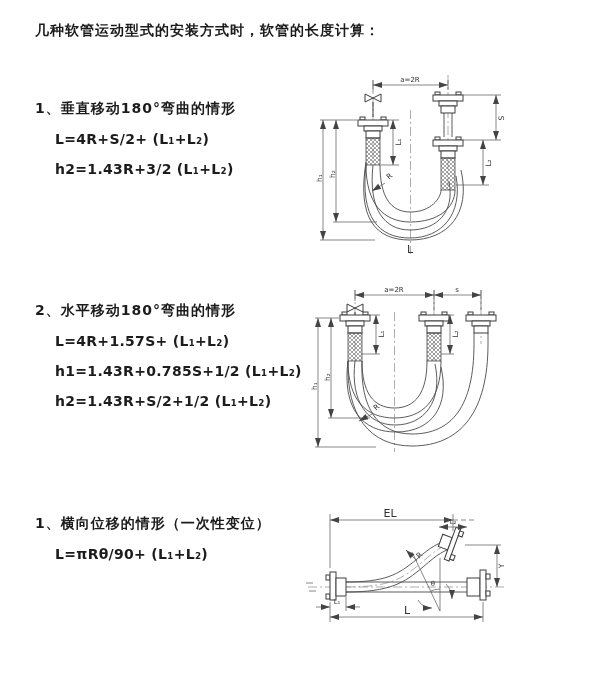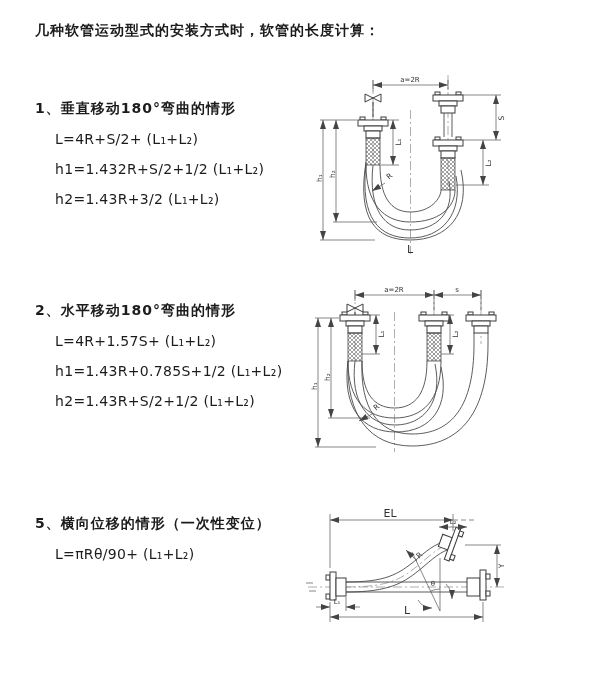--- a/index.html
+++ b/index.html
@@ -2,54 +2,53 @@
 <html><head>
 <meta charset="utf-8">
 <style>
   html,body{margin:0;padding:0;background:#fff;}
   .page{position:relative;width:600px;height:675px;background:#fff;overflow:hidden;
         font-family:"DejaVu Sans",sans-serif;color:#1c1c1c;}
   .title{position:absolute;left:35px;top:22px;font-size:14px;font-weight:600;letter-spacing:1px;}
   .section{position:absolute;left:35px;width:300px;}
   .sec1{top:100px;} .sec2{top:302px;} .sec3{top:515px;}
   .sec-heading{font-size:14px;font-weight:600;letter-spacing:1px;margin-bottom:6px;}
-  .formula{font-size:14px;line-height:30px;margin-left:20px;letter-spacing:.3px;}
+  .formula{font-size:14px;line-height:30px;margin-left:20px;letter-spacing:.3px;font-weight:bold;}
   .dsvg{position:absolute;}
   .d1{left:315px;top:72px;} .d2{left:310px;top:282px;} .d3{left:300px;top:498px;}
   svg text{font-family:"DejaVu Sans",sans-serif;fill:#333;}
   .dt{font-size:7.5px;} .st{font-size:7px;} .bt{font-size:11px;}
   .ol{stroke:#3c3c3c;stroke-width:1;fill:#fff;}
   .tl{stroke:#4a4a4a;stroke-width:.9;fill:none;}
   .dim{stroke:#555;stroke-width:.7;fill:none;}
   .cl{stroke:#8a8a8a;stroke-width:.7;stroke-dasharray:9 3 2 3;fill:none;}
   .dash{stroke-dasharray:5 3;}
 </style>
 </head>
 <body>
 
 <div class="page">
 
   <div class="title">几种软管运动型式的安装方式时，软管的长度计算：</div>
 
   <div class="section sec1">
     <div class="sec-heading">1、垂直移动180°弯曲的情形</div>
     <div class="formula">L=4R+S/2+ (L₁+L₂)</div>
-    <div class="formula">h1=1.432R+S/2+1/2 (L₁+L₂)</div>
     <div class="formula">h2=1.43R+3/2 (L₁+L₂)</div>
   </div>
 
   <div class="section sec2">
     <div class="sec-heading">2、水平移动180°弯曲的情形</div>
     <div class="formula">L=4R+1.57S+ (L₁+L₂)</div>
     <div class="formula">h1=1.43R+0.785S+1/2 (L₁+L₂)</div>
     <div class="formula">h2=1.43R+S/2+1/2 (L₁+L₂)</div>
   </div>
 
   <div class="section sec3">
-    <div class="sec-heading">5、横向位移的情形（一次性变位）</div>
+    <div class="sec-heading">1、横向位移的情形（一次性变位）</div>
     <div class="formula">L=πRθ/90+ (L₁+L₂)</div>
   </div>
 
   <svg class="dsvg d1" width="270" height="185" viewBox="0 0 270 185">
     <defs>
       <pattern id="hp1" width="4" height="4" patternUnits="userSpaceOnUse">
         <path d="M0,0 L4,4 M4,0 L0,4" stroke="#666" stroke-width="0.6"></path>
       </pattern>
       <marker id="m1e" viewBox="0 0 10 8" markerWidth="10" markerHeight="8" refX="9.5" refY="4" orient="auto" markerUnits="userSpaceOnUse">
         <path d="M0.5,1 9.5,4 0.5,7Z" fill="#444"></path>

